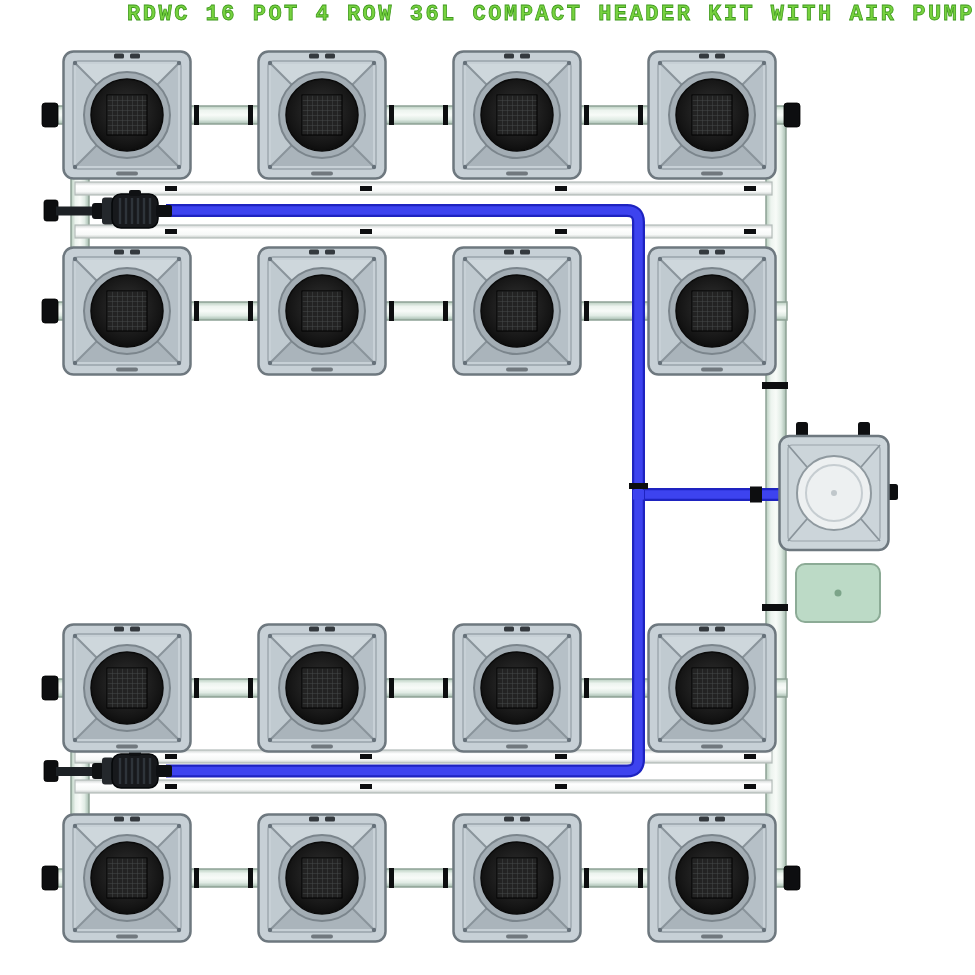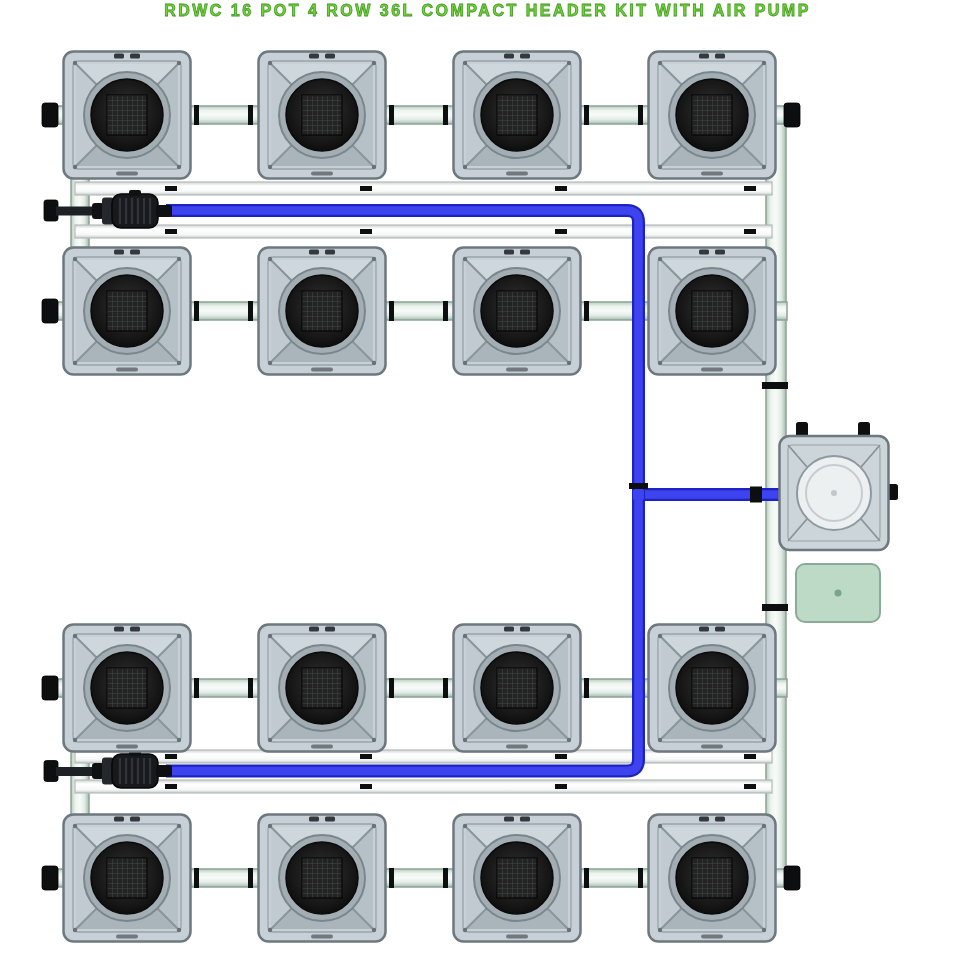--- a/index.html
+++ b/index.html
@@ -5,23 +5,23 @@
   :root{
     --title-green:#77d23f; --pot-body:#c7d0d6; --pot-border:#6e787f;
     --pipe-edge:#8fa296; --manifold-edge:#b4bcba;
     --tube-blue:#3d43ef; --tube-blue-dark:#1e23c0; --black-part:#0d0e10;
     --header-body:#ccd5da; --header-lid:#edf0f1;
     --airpump-fill:#bcdac6; --airpump-edge:#8cab96;
   }
   html,body{margin:0;padding:0;background:#fff;}
   #stage{position:relative;width:975px;height:975px;background:#fff;overflow:hidden;
          font-family:"Liberation Sans",sans-serif;}
-  .title{position:absolute;top:2px;left:0;right:0;text-align:center;
-         font-weight:bold;font-size:16px;letter-spacing:2.5px;
-         color:var(--title-green);-webkit-text-stroke:0.8px #3f9a1e;white-space:nowrap;}
+  .title{position:absolute;top:2px;left:0;right:0;text-align:right;
+         font-weight:bold;font-size:22px;letter-spacing:2.5px;
+         color:var(--title-green);-webkit-text-stroke:0.8px #3f9a1e;white-space:nowrap;font-family:Liberation Mono, monospace;}
   svg{position:absolute;left:0;top:0;}
   .pipe-h{fill:url(#pipeH);stroke:var(--pipe-edge);stroke-width:1.5;}
   .pipe-v{fill:url(#pipeV);stroke:var(--pipe-edge);stroke-width:1.5;}
   .manifold{fill:url(#maniG);stroke:var(--manifold-edge);stroke-width:1.2;}
   .cap{fill:var(--black-part);stroke:#000;stroke-width:0.8;}
   .tick{fill:var(--black-part);}
   .tube-outer{fill:none;stroke:var(--tube-blue-dark);stroke-width:13;}
   .tube-inner{fill:none;stroke:var(--tube-blue);stroke-width:8.5;}
   .airpump{fill:var(--airpump-fill);stroke:var(--airpump-edge);stroke-width:2;}
 </style>

